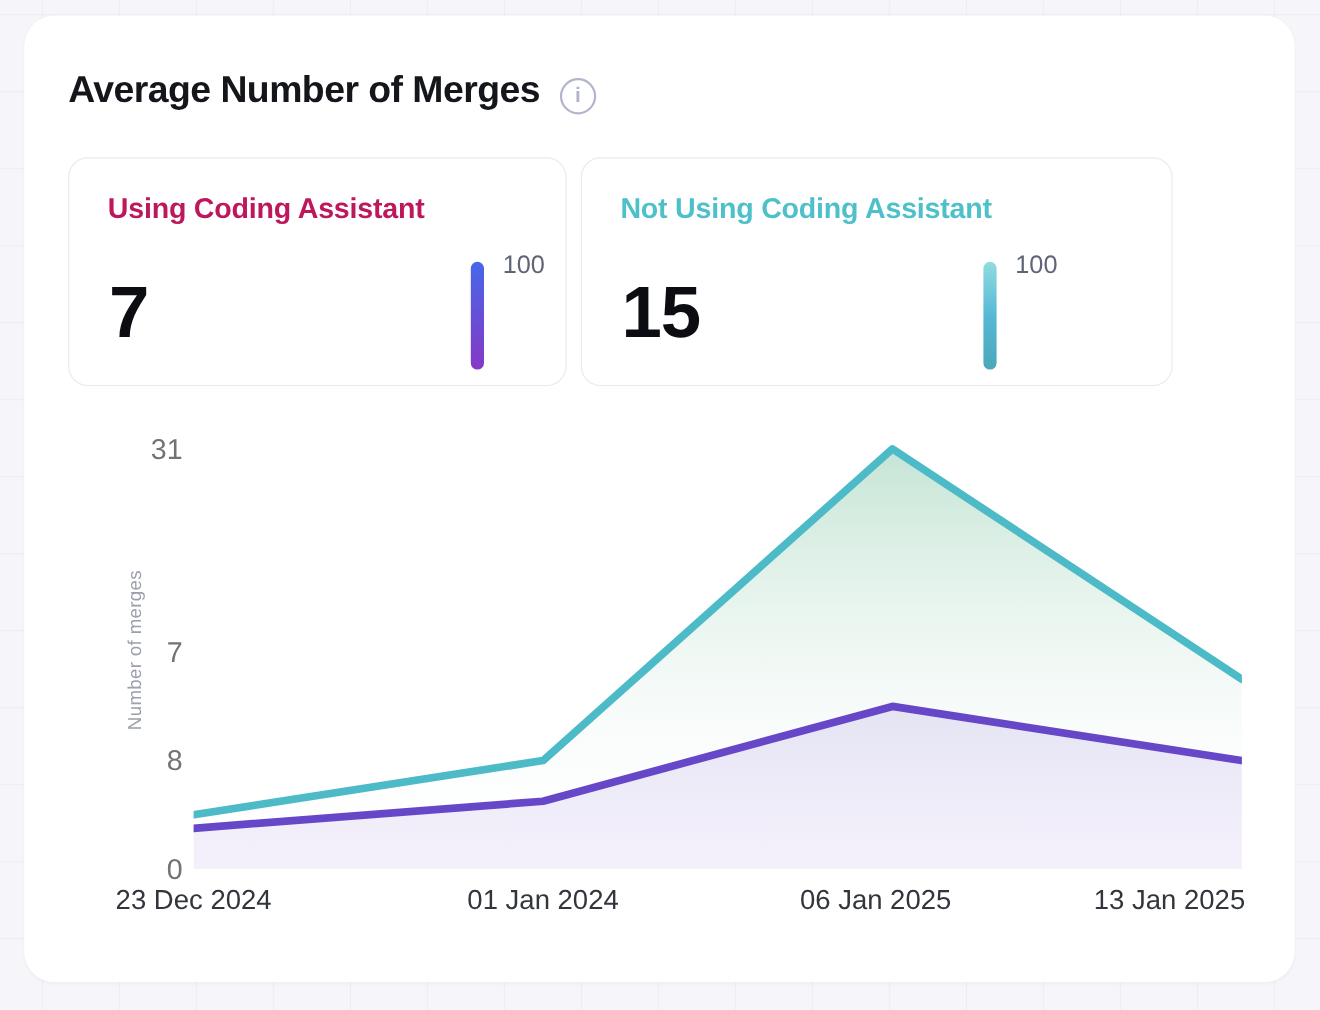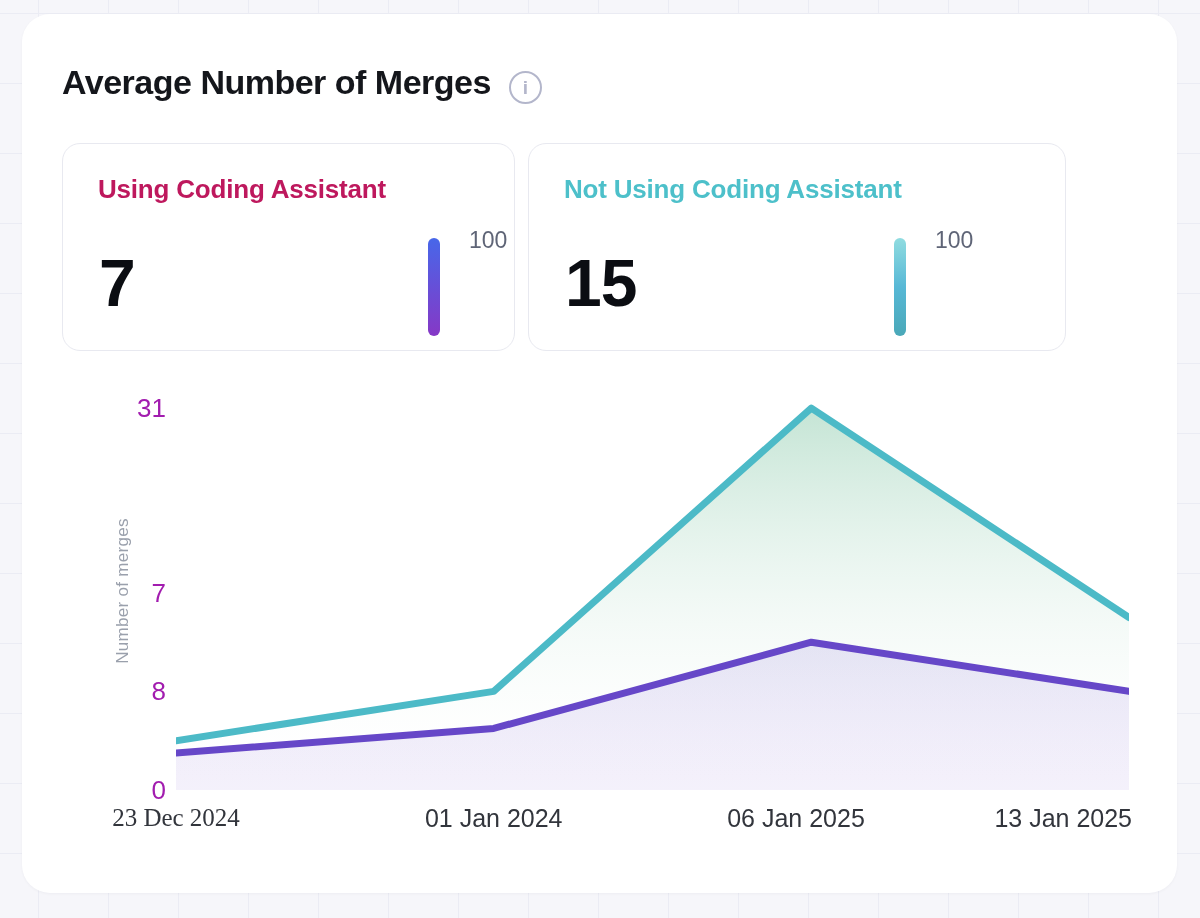--- a/index.html
+++ b/index.html
@@ -29,32 +29,32 @@
   }
   .stats-row { position:absolute; left:40px; top:129px; display:flex; gap:13px; }
   .stat-card {
     position:relative; height:208px; background:#ffffff;
     border:1px solid #e8e9f0; border-radius:18px;
   }
   .stat-card.first { width:453px; }
   .stat-card.second { width:538px; }
   .stat-label { position:absolute; left:35px; top:30px; font-size:26px; font-weight:700; letter-spacing:-0.2px; }
   .stat-value { position:absolute; left:36px; top:106px; font-size:66px; font-weight:800; color:#0b0d12; letter-spacing:-1px; line-height:1; }
-  .stat-bar-wrap { position:absolute; left:365px; top:84px; display:flex; align-items:flex-start;gap:12px; }
+  .stat-bar-wrap { position:absolute; left:365px; top:84px; display:flex; align-items:flex-start; }
   .stat-bar { margin-top:10px; width:12px; height:98px; border-radius:7px; }
   .stat-bar-label { margin-left:17px; font-size:23px; color:#5f6577; line-height:1.1; }
 
   .chart { position:absolute; left:0; top:0; width:1155px; height:879px; pointer-events:none; }
   .y-axis-title {
     position:absolute; left:101px; top:577px; transform:translate(-50%,-50%) rotate(-90deg);
     font-size:17px; color:#9aa0ac; white-space:nowrap; letter-spacing:0.3px;
   }
   .y-tick {
     position:absolute; left:0; width:144px; text-align:right;
-    font-size:26px; color:#a21caf; line-height:32px;
+    font-size:26px; color:#737373; line-height:32px;
   }
   .x-tick {
     position:absolute; top:788px; font-size:25px; color:#32353c; white-space:nowrap; line-height:32px;
   }
   #plot { position:absolute; left:154px; top:376px; pointer-events:auto; }
 </style>
 </head>
 <body>
 
 <div class="main-card">
@@ -101,20 +101,20 @@
             <stop offset="0" stop-color="rgba(99,84,209,0.26)"></stop>
             <stop offset="1" stop-color="rgba(146,116,216,0.10)"></stop>
           </linearGradient>
         </defs>
         <polygon points="0,350.7 317.7,301.4 635.3,18.1 953,227.5 953,400 0,400" fill="url(#g0)"></polygon>
         <polygon points="0,363 317.7,338.4 635.3,252.2 953,301.4 953,400 0,400" fill="url(#g1)"></polygon>
         <polyline points="0,350.7 317.7,301.4 635.3,18.1 953,227.5" fill="none" stroke="#4cbac7" stroke-width="7" stroke-linejoin="round" stroke-linecap="round"></polyline>
         <polyline points="0,363 317.7,338.4 635.3,252.2 953,301.4" fill="none" stroke="#6647c8" stroke-width="7" stroke-linejoin="round" stroke-linecap="round"></polyline>
       </svg>
     <div id="x-ticks">
-        <div class="x-tick" style="left: 154px; transform: translateX(-50%); font-family: Liberation Serif, serif;">23 Dec 2024</div>
+        <div class="x-tick" style="left: 154px; transform: translateX(-50%);">23 Dec 2024</div>
         <div class="x-tick" style="left: 471.7px; transform: translateX(-50%);">01 Jan 2024</div>
         <div class="x-tick" style="left: 774px; transform: translateX(-50%);">06 Jan 2025</div>
         <div class="x-tick" style="left: 1110px; transform: translateX(-100%);">13 Jan 2025</div>
       </div>
   </div>
 
 </div>
 
 </body></html>

